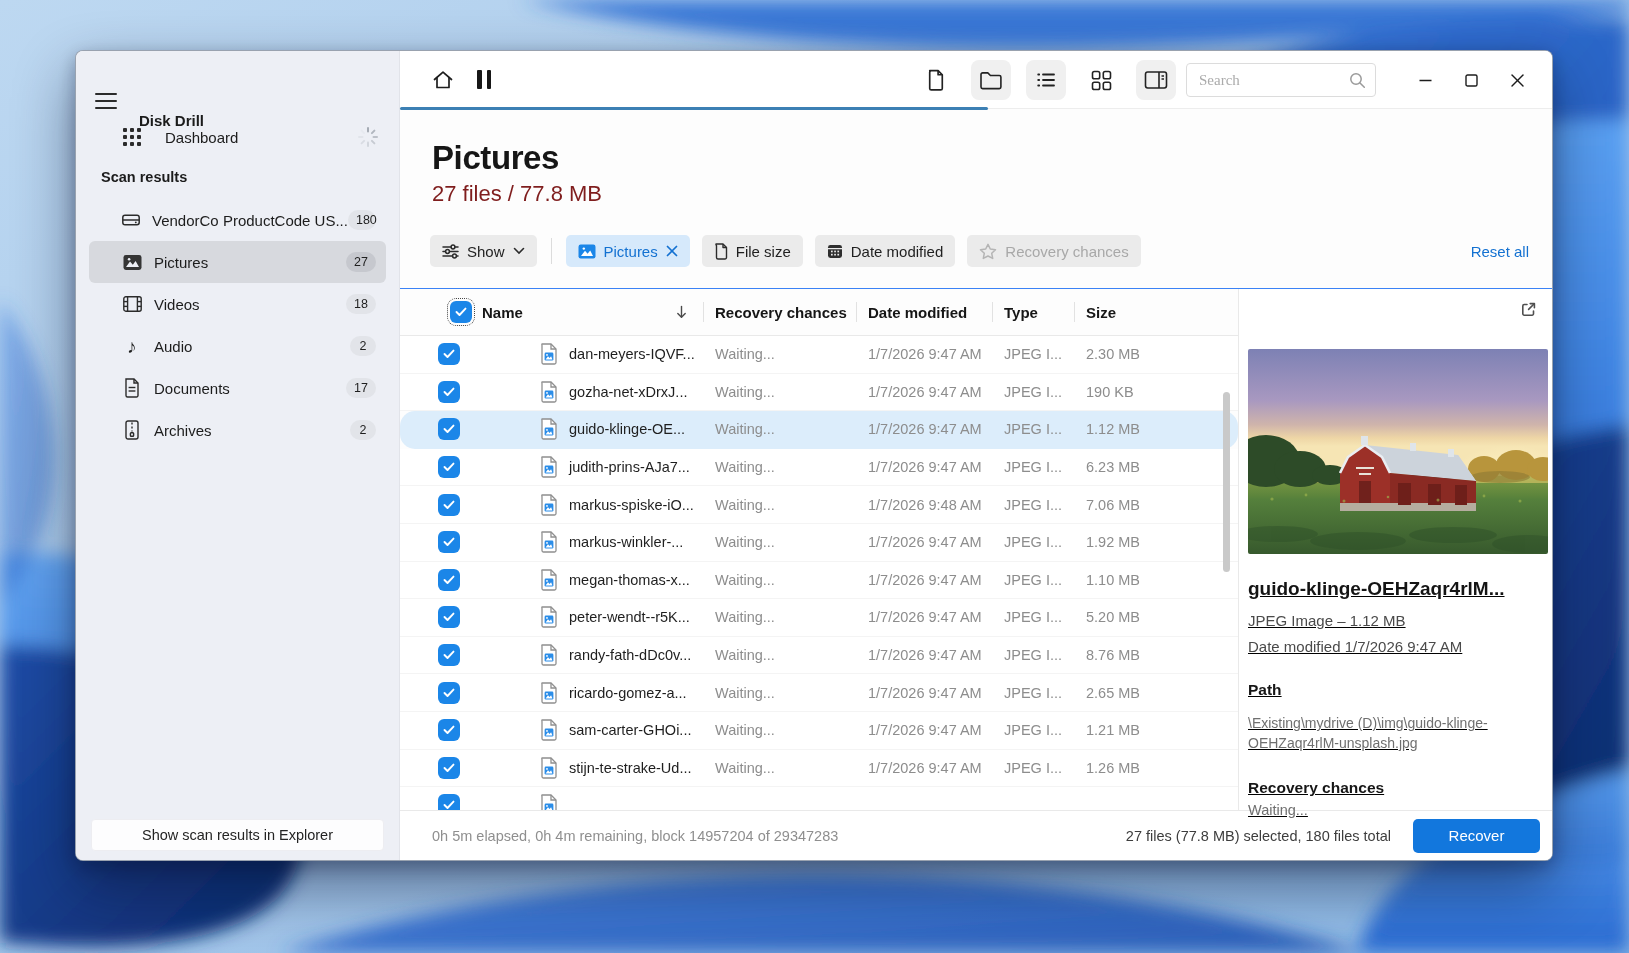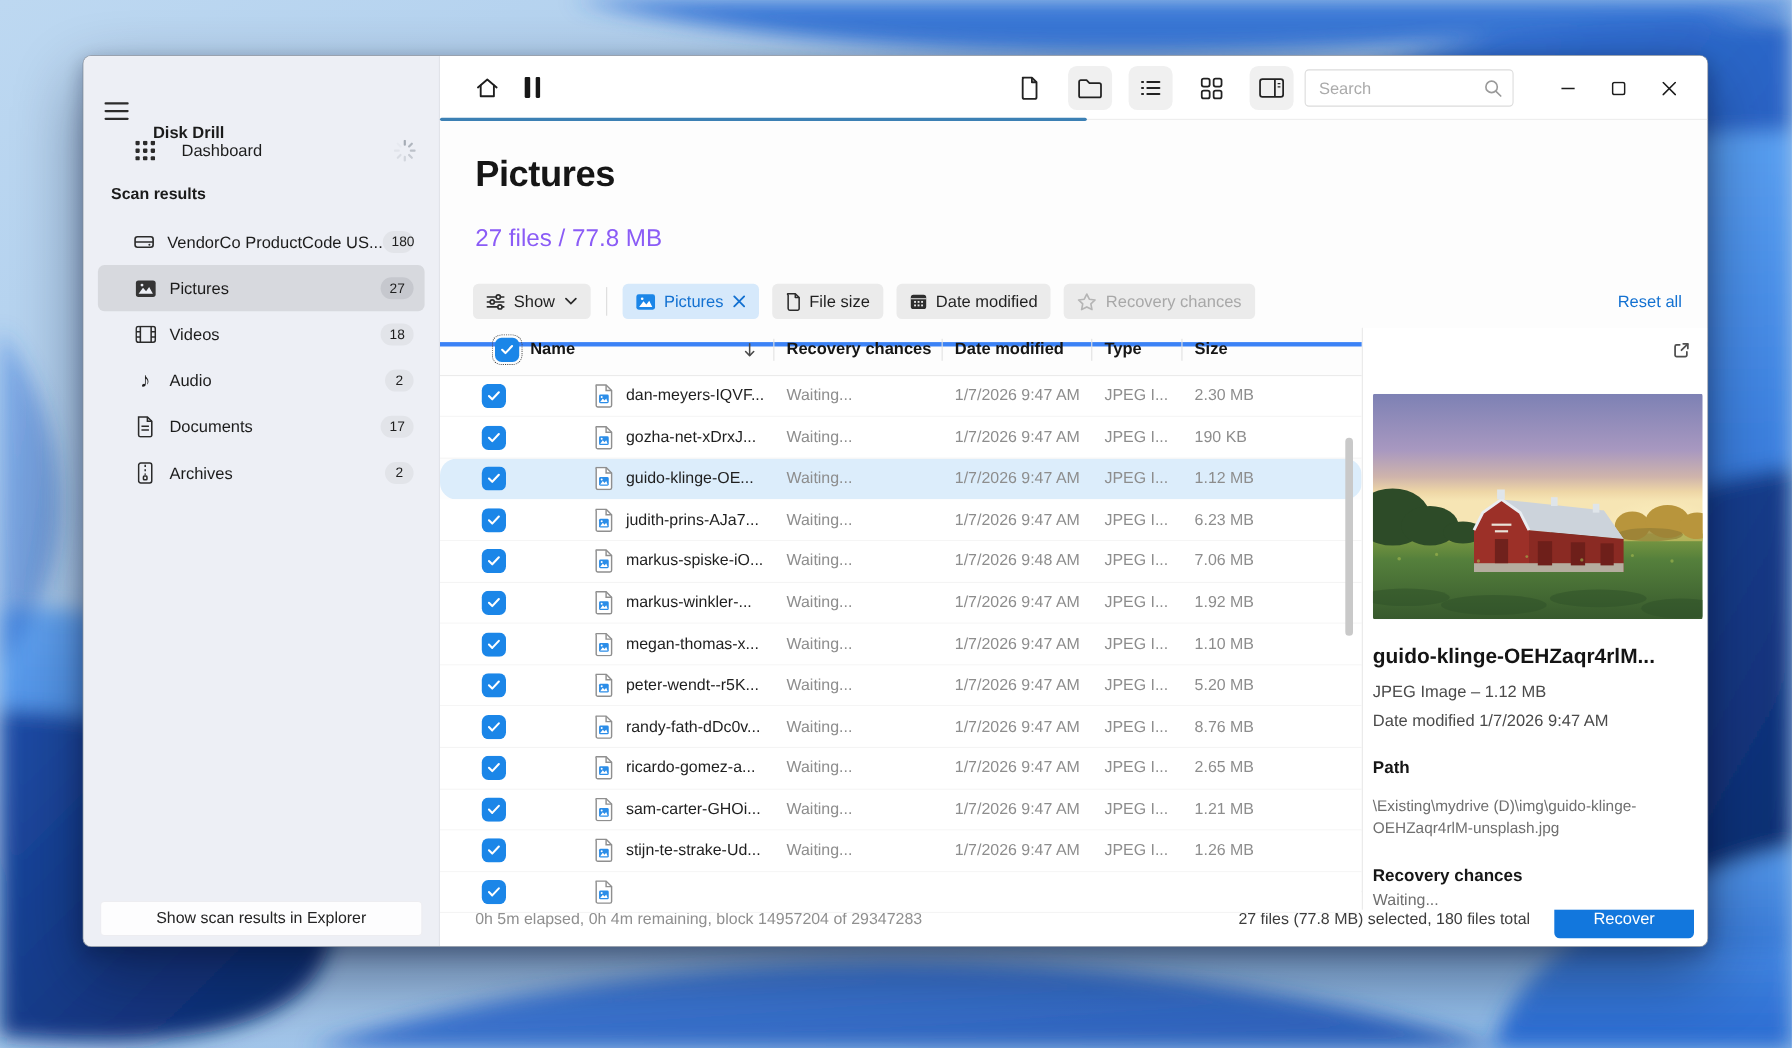--- a/index.html
+++ b/index.html
@@ -53,60 +53,60 @@
   .tb-pause { position: absolute; left: 77px; top: 19px; display: flex; gap: 5px; }
   .tb-pause i { width: 4.5px; height: 19px; background: #171717; border-radius: 1px; }
   .tb-titles { position: absolute; left: 112px; top: 8px; }
   .tb-title { font-size: 15.5px; font-weight: 700; color: #141414; }
   .tb-sub { margin-top: 3px; font-size: 13.5px; color: #6f6f6f; }
   .tb-icons { position: absolute; right: 376px; top: 0; height: 58px; display: flex; align-items: center; gap: 15px; color: #222; }
   .icon-btn { width: 40px; height: 40px; border-radius: 8px; display: flex; align-items: center; justify-content: center; background: transparent; border: none; color: #222; cursor: pointer; }
   .icon-btn.active { background: #f0f0f0; }
   .search-wrap { position: absolute; right: 176px; top: 12px; width: 190px; height: 34px; }
   .search-input { width: 100%; height: 100%; border: 1px solid #dcdcdc; border-radius: 4px; padding: 0 32px 0 12px;
-    font-size: 15px; font-family: Liberation Sans, sans-serif; color: #701a75; background: #fff; }
+    font-size: 15px; font-family: Liberation Serif, serif; color: #701a75; background: #fff; }
   .search-input::placeholder { color: #ababab; }
   .search-glass { position: absolute; right: 10px; top: 9px; color: #9a9a9a; }
   .win-controls { position: absolute; right: 12px; top: 0; height: 58px; display: flex; align-items: center; }
   .wc-btn { width: 46px; height: 40px; display: flex; align-items: center; justify-content: center; background: none; border: none; color: #1c1c1c; cursor: pointer; }
 
   .content { flex: 1; display: flex; flex-direction: column; min-height: 0; }
   .page-head { padding: 30px 0 0 32px; }
   .page-title { font-size: 33px; font-weight: 700; letter-spacing: -.4px; color: #161616; }
-  .page-sub { margin-top: 27px; font-size: 22px; color: #8b5cf6; }
+  .page-sub { margin-top: 4px; font-size: 22px; color: #7f1d1d; }
   .filters { margin-top: 28px; margin-bottom: 0; height: 32px; display: flex; align-items: center; padding: 0 22px 0 30px; gap: 12px; }
   .chip { height: 32px; display: flex; align-items: center; gap: 8px; padding: 0 12px; background: #ebebeb;
     border-radius: 5px; border: none; font-size: 15px; color: #1f1f1f; font-family: inherit; cursor: pointer; white-space: nowrap; }
   .chip .cic { display: flex; }
   .chip.active { background: #d6e9fb; color: #1371d1; }
   .chip.disabled { color: #a8a8a8; cursor: default; }
   .vsep { width: 1px; height: 26px; background: #dcdcdc; margin: 0 2px; }
   .reset-all { margin-left: auto; font-size: 15px; color: #1371d1; background: none; border: none; font-family: inherit; cursor: pointer; padding-right: 1px; }
   .filters-gap { height: 21px; }
 
-  .workspace { flex: 1; display: flex; border-top: 4px solid #3b82f6; min-height: 0; position: relative; align-items: center; }
+  .workspace { flex: 1; display: flex; border-top: 1px solid #3b82f6; min-height: 0; position: relative; }
   .table-region { width: 838px; flex-shrink: 0; display: flex; flex-direction: column; position: relative; min-height: 0; }
   .thead, .trow { display: grid; grid-template-columns: 52px 221px 153px 136px 82px 1fr; padding-left: 30px; padding-right: 6px; align-items: center; }
   .thead { height: 47px; border-bottom: 1px solid #e9e9e9; }
   .th { font-size: 15px; font-weight: 700; color: #161616; padding-left: 12px; position: relative; height: 100%; display: flex; align-items: center; }
   .th.name { padding-left: 0; }
   .th.sep::before { content: ''; position: absolute; left: 0; top: 13px; bottom: 13px; width: 1px; background: #e2e2e2; }
   .sort-arrow { margin-left: auto; margin-right: 16px; color: #4a4a4a; display: flex; }
   .tbody { flex: 1; overflow: hidden; }
   .trow { height: 37.6px; border-bottom: 1px solid #f4f4f4; background: #fff; }
   .trow.selected { background: #dcedfb; border-radius: 15px; border-bottom-color: transparent; }
   .cell { font-size: 14.5px; color: #8d8d8d; padding-left: 12px; white-space: nowrap; overflow: hidden; }
   .name-cell { display: flex; align-items: center; padding-left: 0; }
   .name-cell .ficon { margin-left: 58px; display: flex; flex-shrink: 0; }
   .name-cell .fname { margin-left: 11px; font-size: 14.5px; color: #1f1f1f; }
   .checkbox { width: 22px; height: 22px; border-radius: 6px; background: #1b86e8; display: flex; align-items: center; justify-content: center; margin-left: 8px; }
   .thead .checkbox { outline: 1px dotted #444; outline-offset: 2px; }
   .scroll-thumb { position: absolute; right: 8px; top: 103px; width: 7px; height: 180px; background: #c9c9c9; border-radius: 4px; }
 
-  .detail-panel { flex: 1; border-left: 1px solid #e9e9e9; position: relative; padding: 0 14px 0 9px; min-width: 0; background: #fff; }
+  .detail-panel { flex: 1; border-left: 1px solid #e9e9e9; position: relative; padding: 0 14px 0 9px; min-width: 0; background: #fff; text-decoration: underline; }
   .open-ext { position: absolute; top: 10px; right: 13px; background: none; border: none; color: #4f4f4f; cursor: pointer; padding: 2px; }
   .preview-img { margin-top: 60px; width: 300px; height: 205px; border-radius: 2px; overflow: hidden; }
   .preview-img svg { display: block; }
   .pv-name { margin-top: 24px; font-size: 19px; font-weight: 700; color: #141414; white-space: nowrap; overflow: hidden; }
   .pv-meta { margin-top: 12px; font-size: 15px; color: #4a4a4a; }
   .pv-date { margin-top: 9px; font-size: 15px; color: #4a4a4a; }
   .pv-h { margin-top: 26px; font-size: 15.5px; font-weight: 700; color: #161616; }
   .pv-path { margin-top: 15px; font-size: 14px; line-height: 1.4; color: #6f6f6f; overflow-wrap: break-word; }
   .pv-wait { margin-top: 5px; font-size: 14.5px; color: #6f6f6f; }
 

